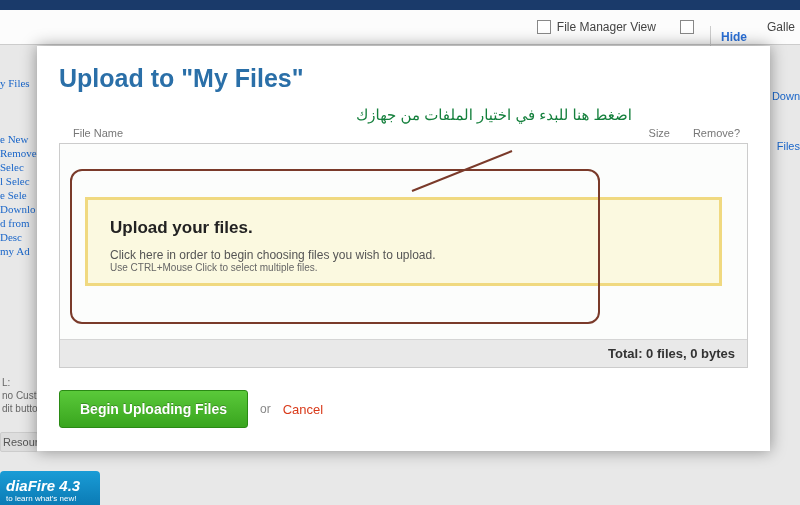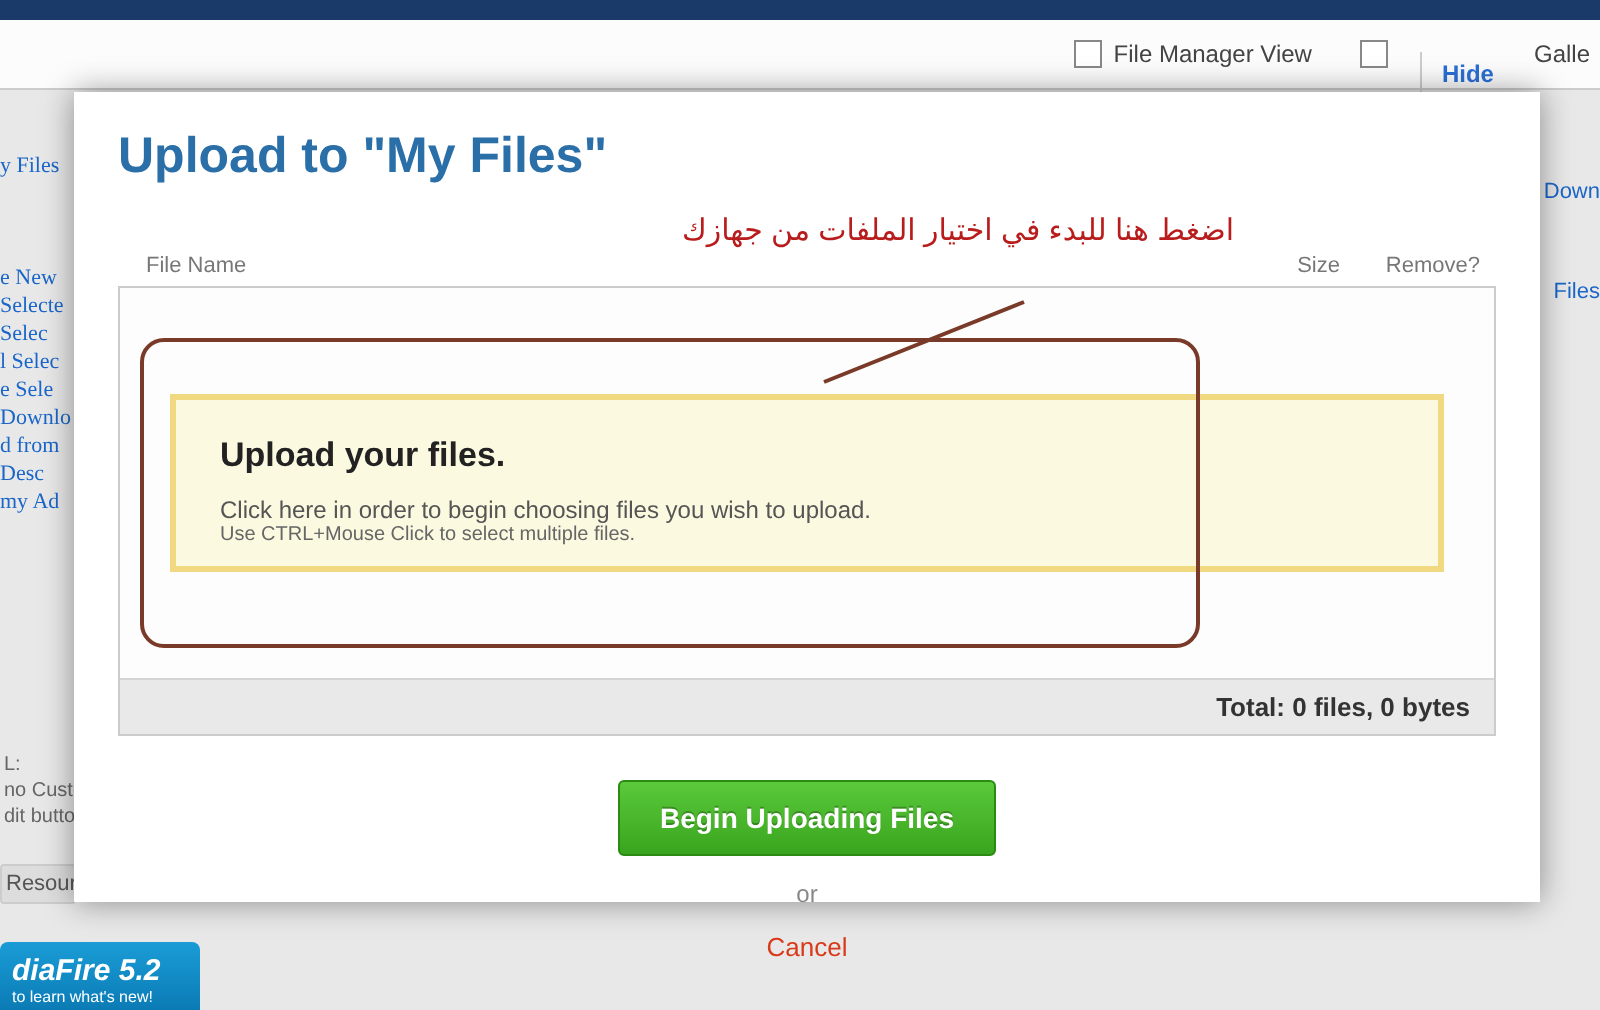--- a/index.html
+++ b/index.html
@@ -53,22 +53,22 @@
   .mf-badge .sub { font-size: 8px; font-style: normal; font-weight: normal; display: block; }
   .modal {
     position: absolute; left: 37px; top: 46px; width: 733px; height: 405px;
     background: #fff; box-shadow: 0 0 15px rgba(0,0,0,0.4);
     padding: 18px 22px;
   }
   .modal-title {
     color: #2a6fa8; font-size: 25px; font-weight: bold; margin-bottom: 12px;
   }
   .arabic-annot {
-    position: absolute; top: 60px; right: 153px;
-    color: #b91c1c; font-size: 15px; direction: rtl;
+    position: absolute; top: 60px; right: 138px;
+    color: #15803d; font-size: 15px; direction: rtl;
   }
   .header-row {
     display: flex; font-size: 11px; color: #777;
     padding: 4px 8px 4px 14px; margin-top: 30px;
   }
   .header-row .col-name { flex: 1; }
   .header-row .col-size { width: 60px; text-align: right; }
   .header-row .col-remove { width: 70px; text-align: right; }
   .upload-panel {
     border: 1px solid #ccc; background: #fcfdfc;
@@ -90,21 +90,21 @@
   }
   .upload-zone h3 { font-size: 17px; color: #222; margin-bottom: 10px; font-weight: bold; }
   .upload-zone .line1 { font-size: 12px; color: #555; }
   .upload-zone .line2 { font-size: 10px; color: #666; }
   .total-bar {
     position: absolute; left: 0; right: 0; bottom: 0; height: 28px;
     background: #e9e9e9; border-top: 1px solid #d5d5d5;
     display: flex; align-items: center; justify-content: flex-end;
     padding-right: 12px; font-size: 13px; color: #333; font-weight: bold; margin-top: 28px;
   }
-  .action-row { margin-top: 22px; display: flex; align-items: center; gap: 12px; flex-direction: column; }
+  .action-row { margin-top: 22px; display: flex; align-items: center; gap: 12px; }
   .begin-btn {
     background: linear-gradient(#5ac93a, #39a51e);
     border: 1px solid #2a8a14; color: #fff; font-weight: bold;
     font-size: 14px; padding: 10px 20px; border-radius: 3px;
     cursor: pointer; text-shadow: 0 -1px 0 rgba(0,0,0,0.25);
   }
   .or-text { color: #888; font-size: 12px; }
   .cancel-link { color: #d93a1a; font-size: 13px; cursor: pointer; }
 </style>
 </head>
@@ -125,21 +125,21 @@
   </div>
   <div class="tb-item" style="padding-left:2px;padding-right:0">
     <span>Galle</span>
   </div>
 </div>
 
 <div class="sidebar-links">
   <div>y Files</div>
   <div style="height:40px"></div>
   <div>e New</div>
-  <div>Selecte</div>
+  <div>Remove</div>
   <div>Selec</div>
   <div>l Selec</div>
   <div>e Sele</div>
   <div>Downlo</div>
   <div>d from</div>
   <div>Desc</div>
   <div>my Ad</div>
 </div>
 
 <div class="right-links">
@@ -150,21 +150,21 @@
 
 <div class="bottom-left">
   <div>L:</div>
   <div>no Custo</div>
   <div>dit butto</div>
 </div>
 
 <div class="resour">Resour</div>
 
 <div class="mf-badge">
-  <span>diaFire 5.2</span>
+  <span>diaFire 4.3</span>
   <span class="sub">to learn what's new!</span>
 </div>
 
 <div class="modal">
   <div class="modal-title">Upload to "My Files"</div>
   <div class="arabic-annot">اضغط هنا للبدء في اختيار الملفات من جهازك</div>
 
   <div class="header-row">
     <div class="col-name">File Name</div>
     <div class="col-size">Size</div>

